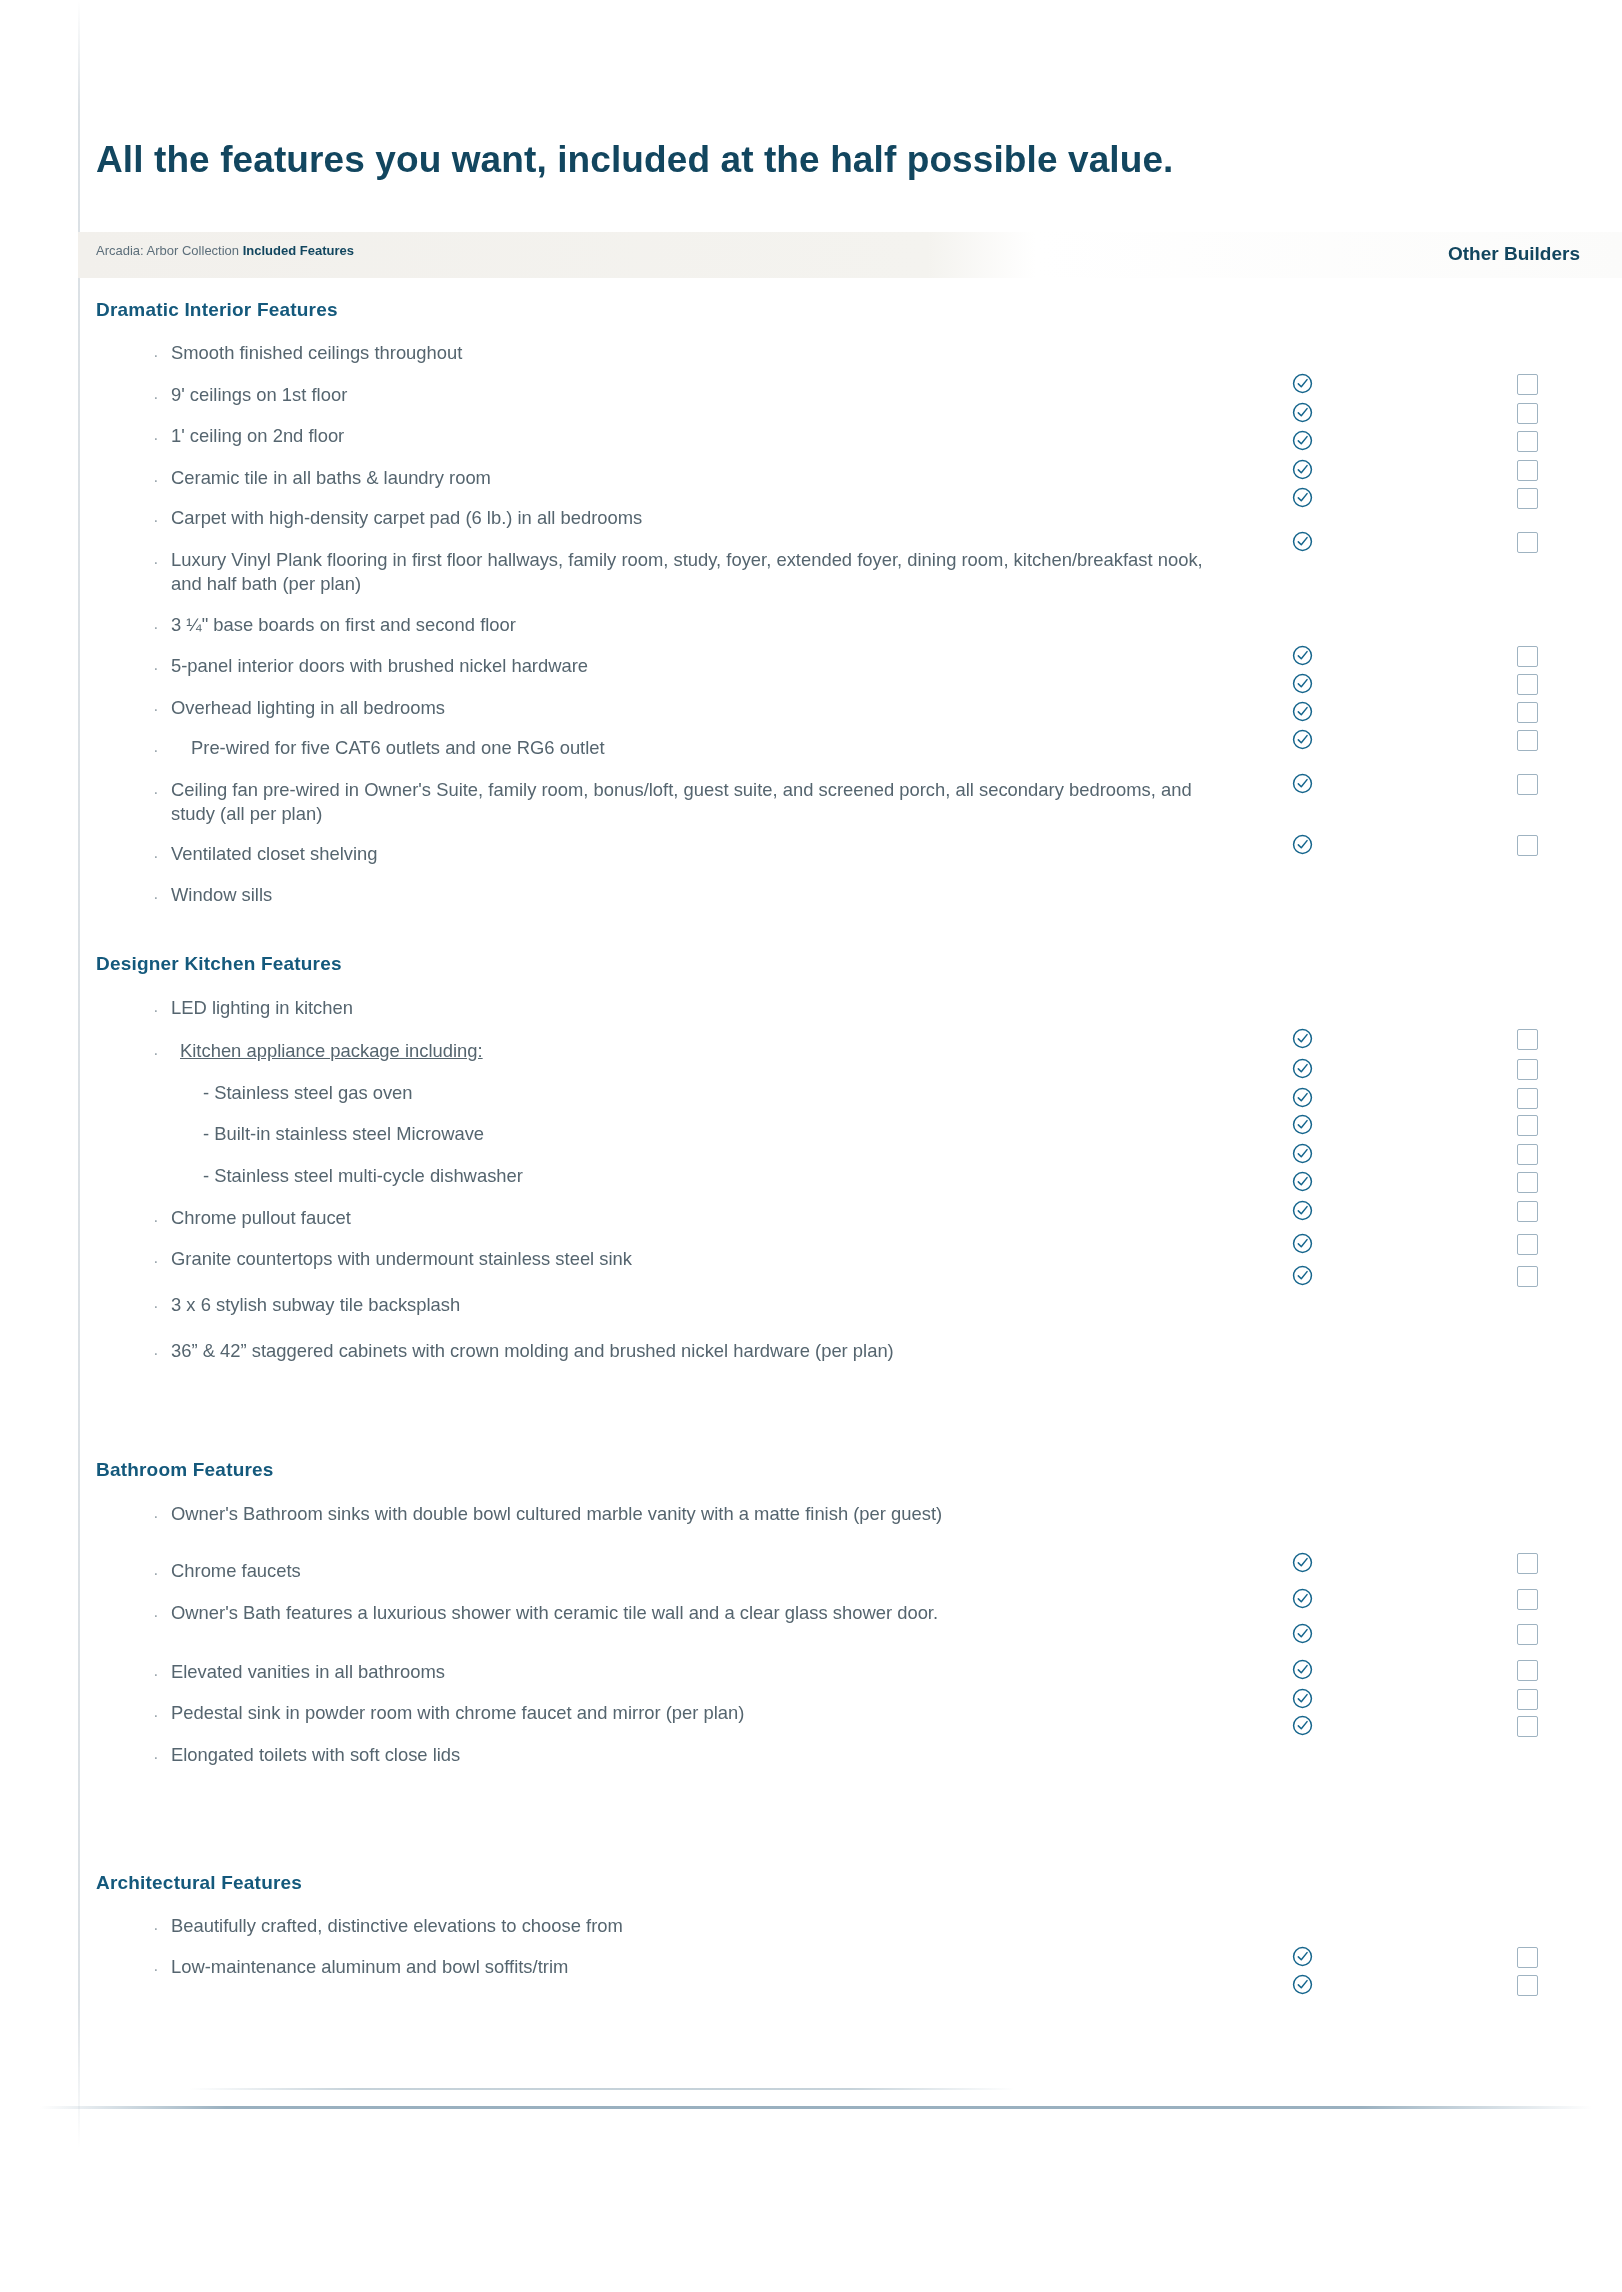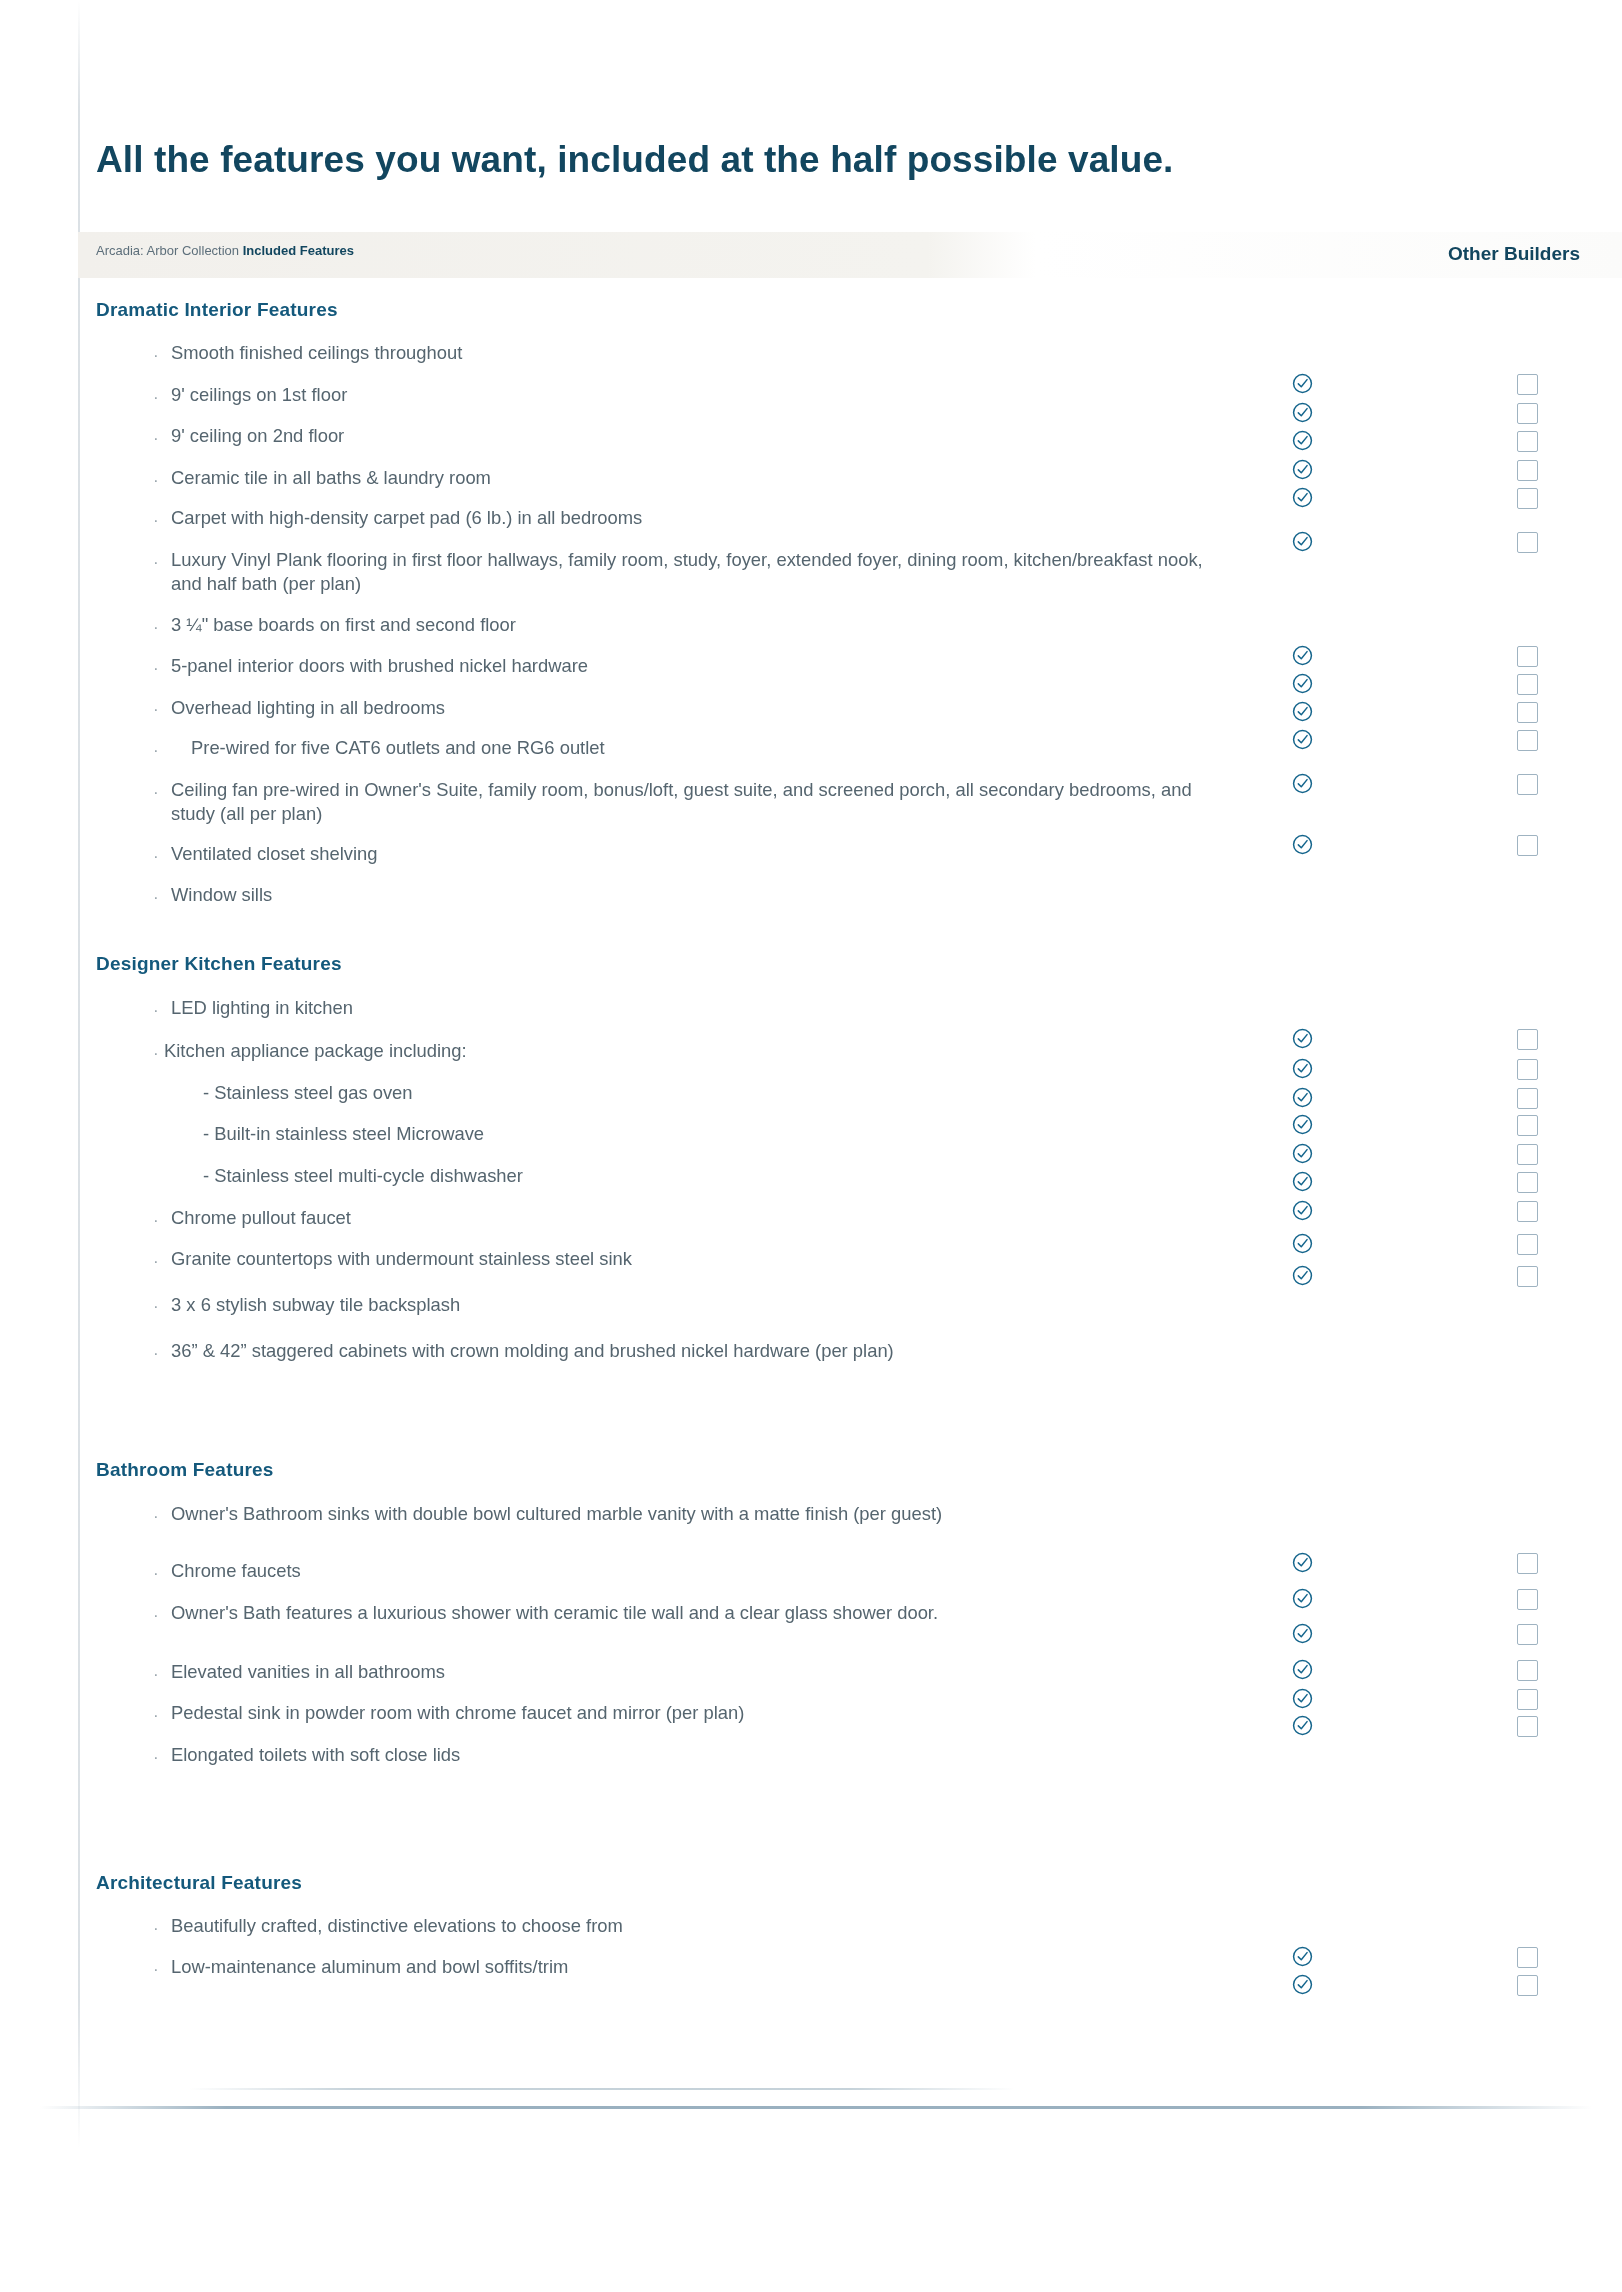--- a/index.html
+++ b/index.html
@@ -150,21 +150,21 @@
       <div class="row-bullet" style="left: 153px; top: 389px;">·</div>
       <div class="row-label" style="left: 171px; top: 383px; width: 1154px;">9' ceilings on 1st floor</div>
       <div class="chk-yes" style="left: 1292px; top: 402px;">
         <svg viewBox="0 0 24 24" width="21" height="21" fill="none" stroke="currentColor" stroke-width="1.7">
           <circle cx="12" cy="12" r="10.2"></circle>
           <path d="M7.2 12.4 L10.6 15.8 L17.2 7.6" stroke-linecap="round" stroke-linejoin="round"></path>
         </svg>
       </div>
       <div class="chk-empty" style="left: 1517px; top: 403px;"></div>
       <div class="row-bullet" style="left: 153px; top: 430px;">·</div>
-      <div class="row-label" style="left: 171px; top: 424px; width: 1154px;">9' ceiling on 2nd floor</div>
+      <div class="row-label" style="left: 171px; top: 424px; width: 1154px;">1' ceiling on 2nd floor</div>
       <div class="chk-yes" style="left: 1292px; top: 430px;">
         <svg viewBox="0 0 24 24" width="21" height="21" fill="none" stroke="currentColor" stroke-width="1.7">
           <circle cx="12" cy="12" r="10.2"></circle>
           <path d="M7.2 12.4 L10.6 15.8 L17.2 7.6" stroke-linecap="round" stroke-linejoin="round"></path>
         </svg>
       </div>
       <div class="chk-empty" style="left: 1517px; top: 431px;"></div>
       <div class="row-bullet" style="left: 153px; top: 472px;">·</div>
       <div class="row-label" style="left: 171px; top: 466px; width: 1154px;">Ceramic tile in all baths &amp; laundry room</div>
       <div class="chk-yes" style="left: 1292px; top: 459px;">
@@ -252,21 +252,21 @@
       <div class="row-bullet" style="left: 153px; top: 1002px;">·</div>
       <div class="row-label" style="left: 171px; top: 996px; width: 1154px;">LED lighting in kitchen</div>
       <div class="chk-yes" style="left: 1292px; top: 1028px;">
         <svg viewBox="0 0 24 24" width="21" height="21" fill="none" stroke="currentColor" stroke-width="1.7">
           <circle cx="12" cy="12" r="10.2"></circle>
           <path d="M7.2 12.4 L10.6 15.8 L17.2 7.6" stroke-linecap="round" stroke-linejoin="round"></path>
         </svg>
       </div>
       <div class="chk-empty" style="left: 1517px; top: 1029px;"></div>
       <div class="row-bullet" style="left: 153px; top: 1045px;">·</div>
-      <div class="row-label" style="left: 164px; top: 1039px; width: 1154px;">Kitchen appliance package including:</div>
+      <div class="row-label" style="left: 180px; top: 1039px; width: 1154px; text-decoration: underline;">Kitchen appliance package including:</div>
       <div class="chk-yes" style="left: 1292px; top: 1058px;">
         <svg viewBox="0 0 24 24" width="21" height="21" fill="none" stroke="currentColor" stroke-width="1.7">
           <circle cx="12" cy="12" r="10.2"></circle>
           <path d="M7.2 12.4 L10.6 15.8 L17.2 7.6" stroke-linecap="round" stroke-linejoin="round"></path>
         </svg>
       </div>
       <div class="chk-empty" style="left: 1517px; top: 1059px;"></div>
       <div class="row-label" style="left: 203px; top: 1081px; width: 1154px;">- Stainless steel gas oven</div>
       <div class="chk-yes" style="left: 1292px; top: 1087px;">
         <svg viewBox="0 0 24 24" width="21" height="21" fill="none" stroke="currentColor" stroke-width="1.7">

